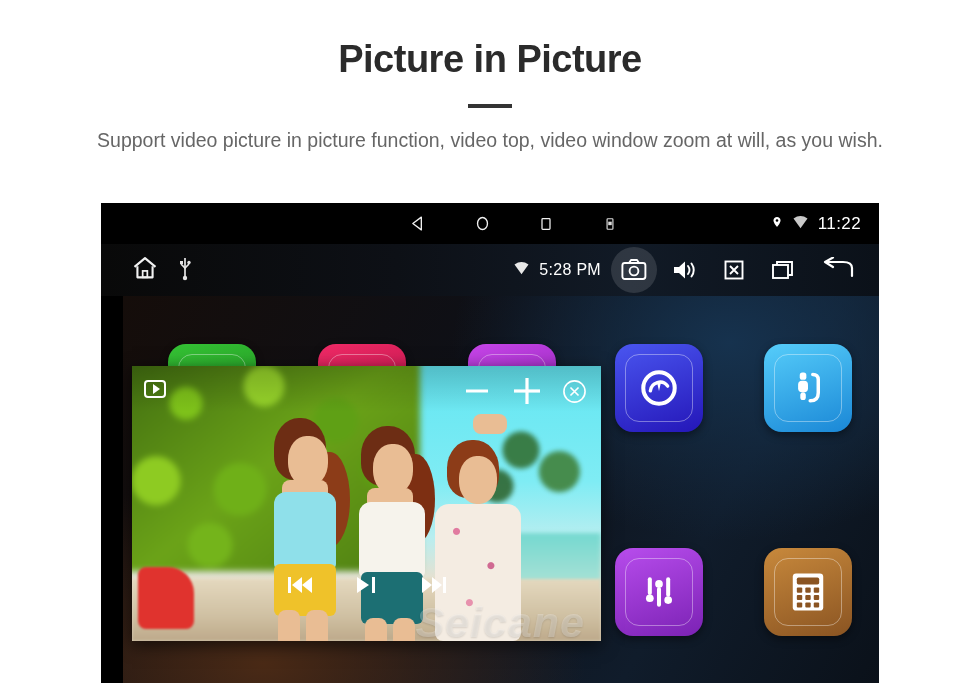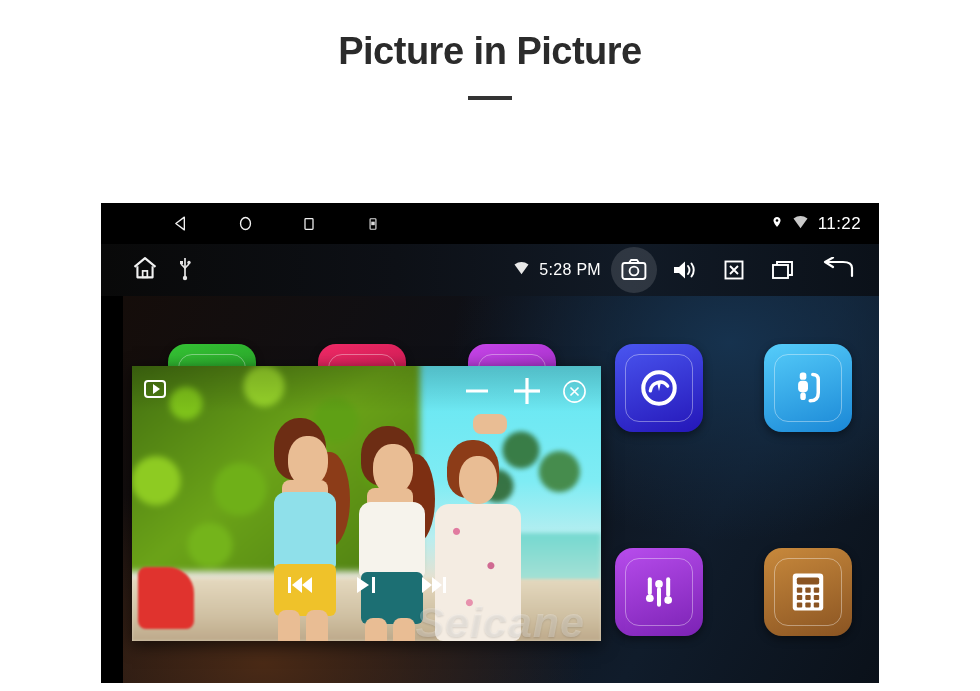--- a/index.html
+++ b/index.html
@@ -12,21 +12,21 @@
   .page { position: relative; width: 980px; height: 691px; background: #fff; }
 
   
   .hdr { position: absolute; left: 0; top: 0; width: 980px; }
   .hdr-title {
     text-align: center;
     font-size: 38px;
     font-weight: bold;
     color: #2b2b2b;
     letter-spacing: -0.5px;
-    margin-top: 30px;
+    margin-top: 38px;
     line-height: 1.15;
   }
   .hdr-rule {
     width: 44px; height: 4px; background: #333;
     margin: 22px auto 0;
   }
   .hdr-sub {
     margin: 18px auto 0;
     width: 880px;
     text-align: center;
@@ -42,21 +42,21 @@
     width: 778px; height: 480px;
     background: #000;
     overflow: hidden;
   }
 
   
   .statusbar {
     position: absolute; left: 0; top: 0;
     width: 100%; height: 41px;
     background: #000;
-    display: flex; align-items: center;
+    display: flex; align-items: center; justify-content: center;
   }
   .sb-nav { display: flex; align-items: center; gap: 0; margin-left: 48px; }
   .sb-btn {
     width: 64px; height: 41px;
     display: flex; align-items: center; justify-content: center;
   }
   .sb-right {
     position: absolute; right: 18px; top: 0; height: 41px;
     display: flex; align-items: center; gap: 9px;
   }
@@ -232,20 +232,21 @@
   }
 </style>
 </head>
 <body>
 
 <div class="page">
 
   <div class="hdr">
     <div class="hdr-title">Picture in Picture</div>
     <div class="hdr-rule"></div>
+    <div class="hdr-sub">Support video picture in picture function, video top, video window zoom at will, as you wish.</div>
   </div>
 
   <div class="screen">
 
     <div class="statusbar">
       <div class="sb-nav">
         <div class="sb-btn">
           <svg width="17" height="17" viewBox="0 0 24 24">
               <polygon points="16,3 16,21 4,12" fill="none" stroke="#f0f0f0" stroke-width="1.9" stroke-linejoin="round"></polygon>
             </svg>

